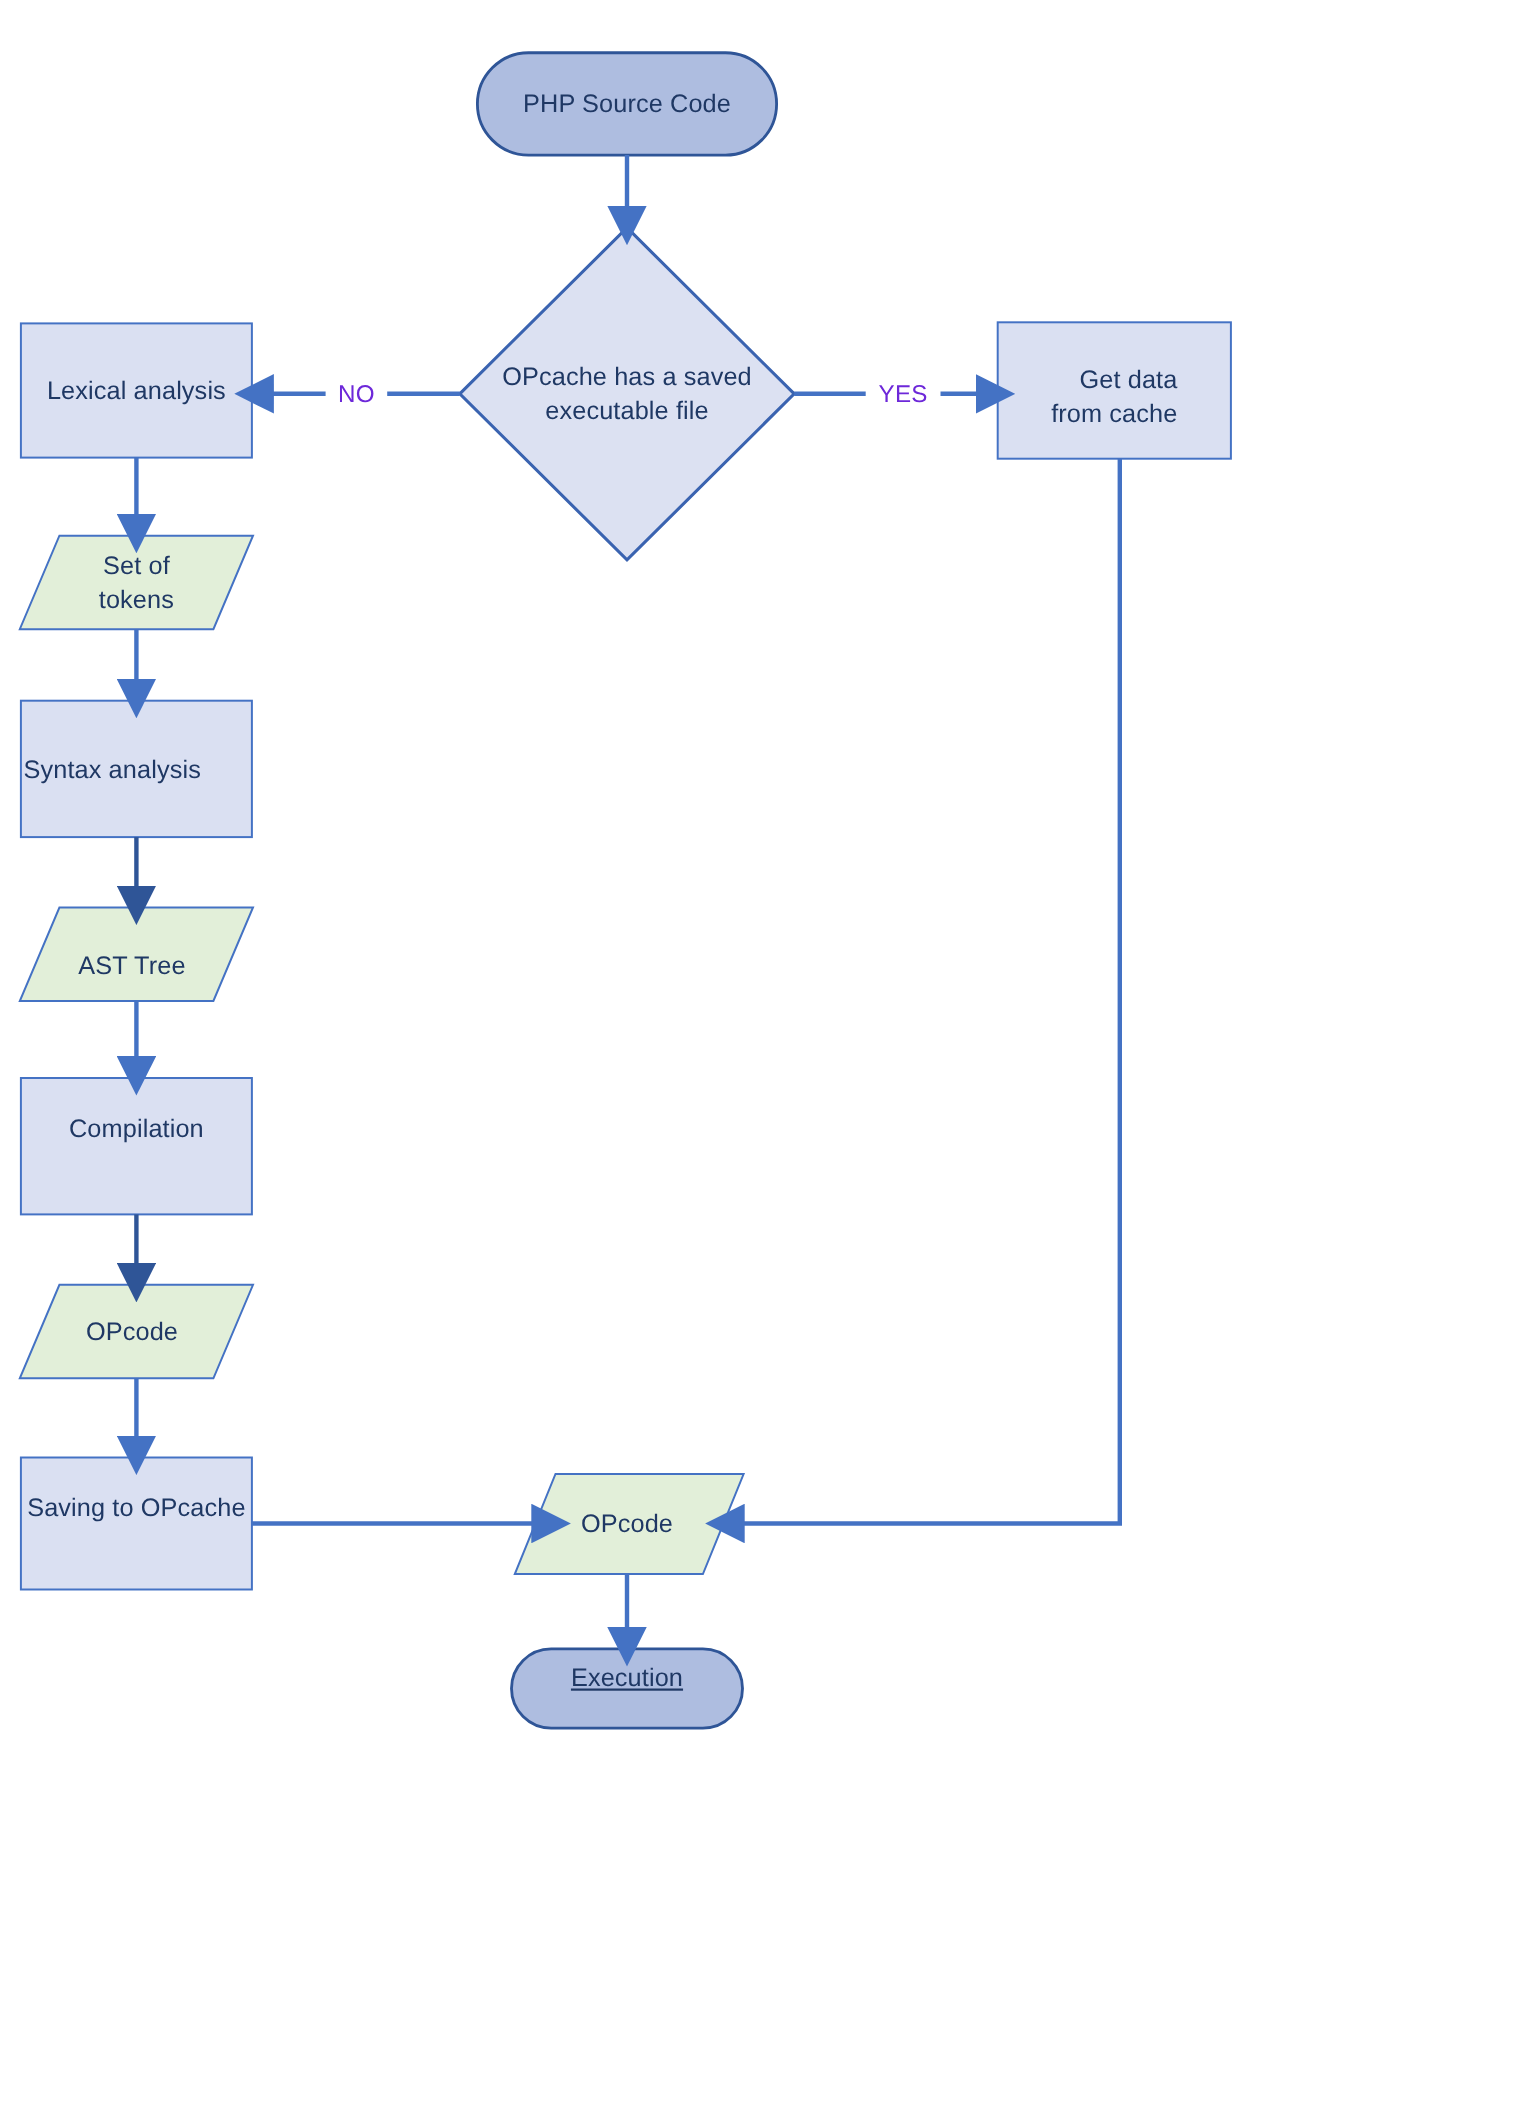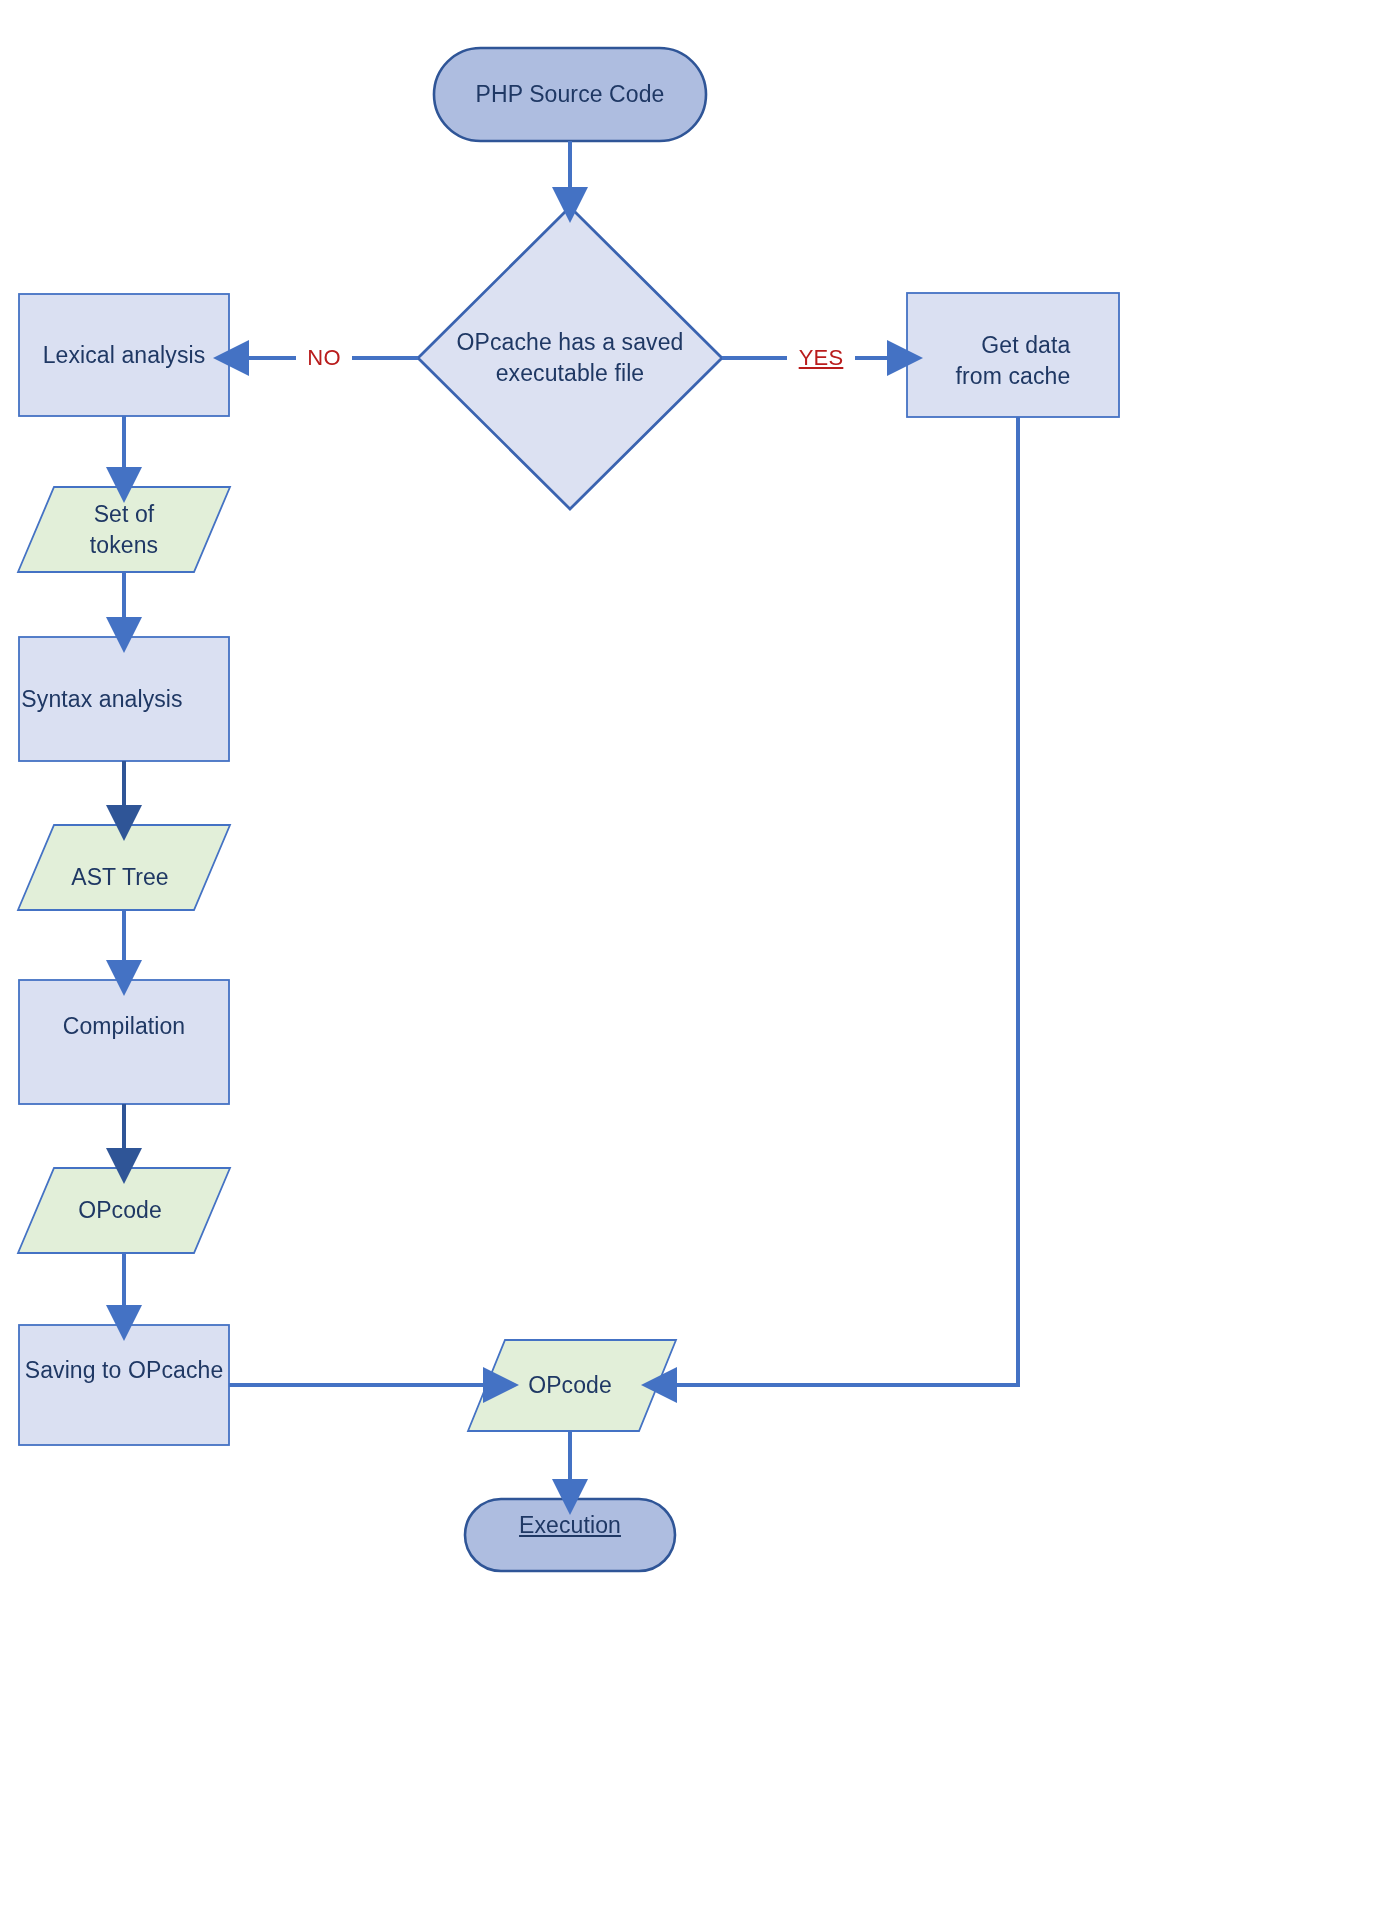--- a/index.html
+++ b/index.html
@@ -38,21 +38,21 @@
     line-height: 31px;
     white-space: pre-line;
     pointer-events: none;
     letter-spacing: 0.1px;
   }
   .edge-label {
     position: absolute;
     display: flex;
     align-items: center;
     justify-content: center;
-    color: #b91c1c;
+    color: #6d28d9;
     font-size: 22px;
     background: #ffffff;
     padding: 0 3px;
     letter-spacing: 0.2px;
   }
   .hit {
     position: absolute;
     cursor: default;
   }
 </style>
@@ -154,15 +154,15 @@
   <div class="node-label" style="left:19px; top:1300px; width:210px; height:90px;">Saving to OPcache</div>
 
   <div class="hit" style="left:468px; top:1315px; width:208px; height:91px;"></div>
   <div class="node-label" style="left:486px; top:1315px; width:168px; height:91px;">OPcode</div>
 
   <div class="hit" style="left:465px; top:1474px; width:210px; height:72px;"></div>
   <div class="node-label" style="left:465px; top:1474px; width:210px; height:52px;text-decoration:underline;">Execution</div>
 
   <div class="edge-label" style="left:296px; top:317px; width:50px; height:32px;">NO</div>
 
-  <div class="edge-label" style="left:787px; top:317px; width:62px; height:32px;text-decoration:underline;">YES</div>
+  <div class="edge-label" style="left:787px; top:317px; width:62px; height:32px;">YES</div>
 
 </div>
 
 </body></html>

